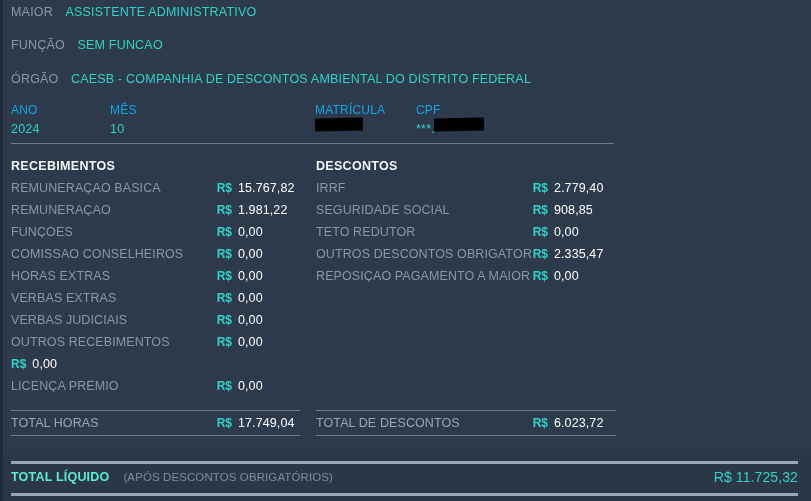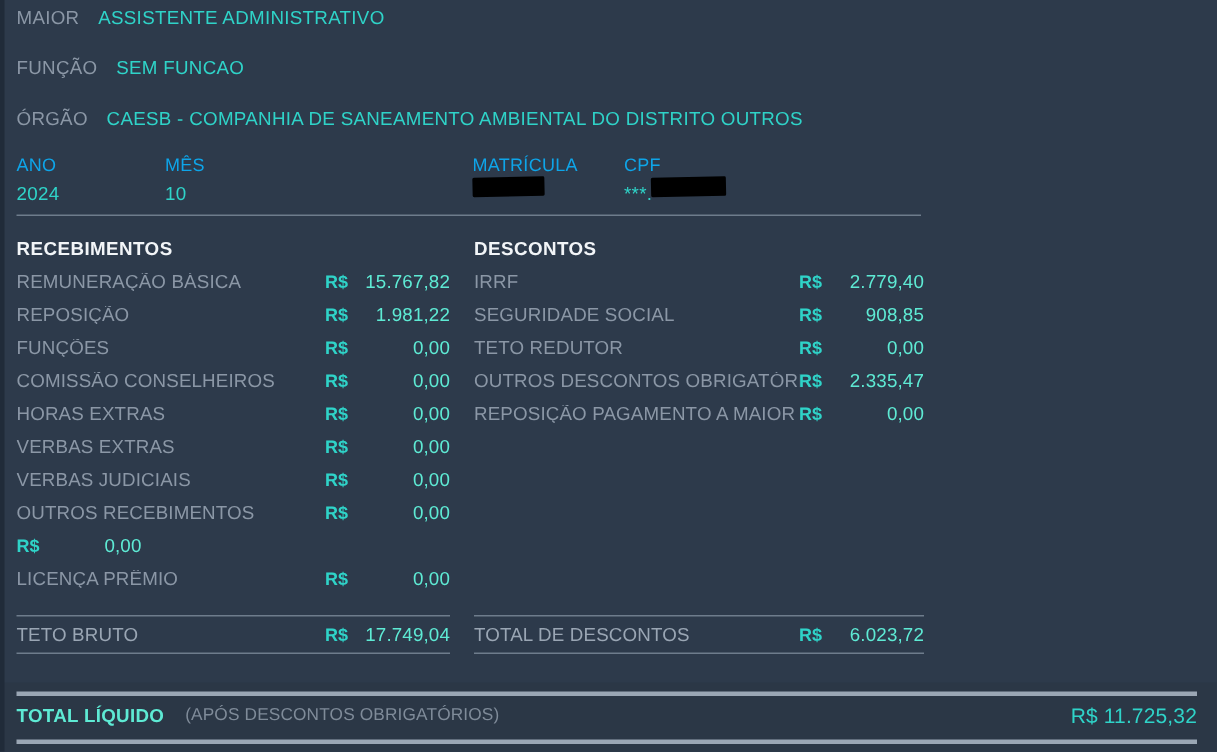--- a/index.html
+++ b/index.html
@@ -139,22 +139,21 @@
   }
   .line .cur {
     flex: 0 0 auto;
     color: #2fd3c8;
     font-weight: bold;
     font-size: 12px;
     margin-right: 6px;
   }
   .line .amt {
     flex: 0 0 62px;
-    text-align: right;
-    color: #5eead4;
+    color: #ffffff;
     letter-spacing: .1px;
   }
 
   
   .total-block {
     position: absolute;
     top: 410px;
   }
   #total-recebimentos { left: 11px;  width: 289px; }
   #total-descontos    { left: 316px; width: 300px; }
@@ -228,21 +227,21 @@
     <span class="val">ASSISTENTE ADMINISTRATIVO</span>
   </div>
 
   <div class="id-row" id="row-funcao">
     <span class="lbl">FUNÇÃO</span>
     <span class="val">SEM FUNCAO</span>
   </div>
 
   <div class="id-row" id="row-orgao">
     <span class="lbl">ÓRGÃO</span>
-    <span class="val">CAESB - COMPANHIA DE SANEAMENTO AMBIENTAL DO DISTRITO OUTROS</span>
+    <span class="val">CAESB - COMPANHIA DE DESCONTOS AMBIENTAL DO DISTRITO FEDERAL</span>
   </div>
 
   <div class="field" id="field-ano">
     <span class="f-lbl">ANO</span>
     <span class="f-val">2024</span>
   </div>
 
   <div class="field" id="field-mes">
     <span class="f-lbl">MÊS</span>
     <span class="f-val">10</span>
@@ -265,21 +264,21 @@
 
   <div class="col" id="col-recebimentos">
     <div class="col-title">RECEBIMENTOS</div>
     <div id="receipts-rows">
         <div class="line">
           <span class="name">REMUNERAÇÃO BÁSICA</span>
           <span class="cur">R$</span>
           <span class="amt">15.767,82</span>
         </div>
         <div class="line">
-          <span class="name">REPOSIÇÃO</span>
+          <span class="name">REMUNERAÇÃO</span>
           <span class="cur">R$</span>
           <span class="amt">1.981,22</span>
         </div>
         <div class="line">
           <span class="name">FUNÇÕES</span>
           <span class="cur">R$</span>
           <span class="amt">0,00</span>
         </div>
         <div class="line">
           <span class="name">COMISSÃO CONSELHEIROS</span>
@@ -314,21 +313,21 @@
           <span class="name">LICENÇA PRÊMIO</span>
           <span class="cur">R$</span>
           <span class="amt">0,00</span>
         </div>
       </div>
   </div>
 
   <div class="total-block" id="total-recebimentos">
     <div class="rule"></div>
     <div class="line">
-      <span class="name">TETO BRUTO</span>
+      <span class="name">TOTAL HORAS</span>
       <span class="cur">R$</span>
       <span class="amt">17.749,04</span>
     </div>
     <div class="rule"></div>
   </div>
 
   <div class="col" id="col-descontos">
     <div class="col-title">DESCONTOS</div>
     <div id="deductions-rows">
         <div class="line">

